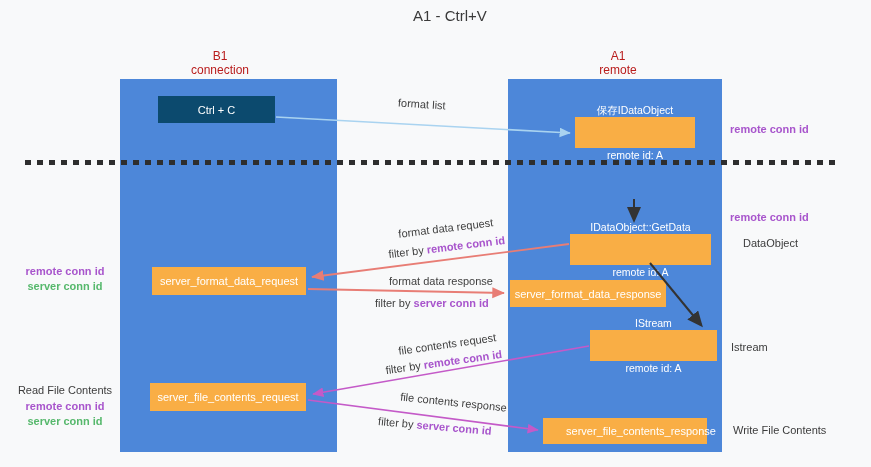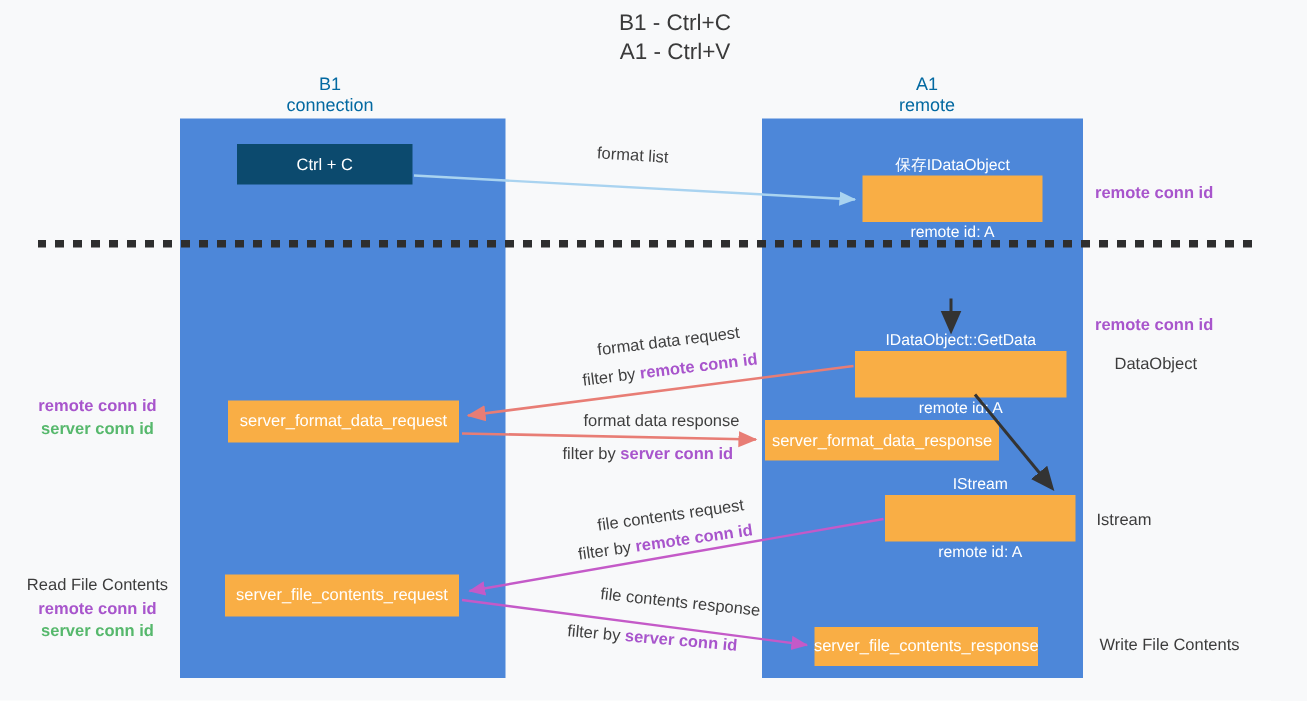--- a/index.html
+++ b/index.html
@@ -5,21 +5,21 @@
   html,body{margin:0;padding:0;}
   .canvas{
     position:relative;width:871px;height:467px;
     background:#f8f9fa;overflow:hidden;
     font-family:"Liberation Sans",sans-serif;
     color:#3c3c3c;
   }
   .title{position:absolute;left:370px;top:6px;width:160px;text-align:center;
     font-size:15px;line-height:19px;color:#3a3a3a;}
   .col-header{position:absolute;top:49px;width:140px;text-align:center;
-    font-size:12px;line-height:14px;color:#0369a1;}
+    font-size:12px;line-height:14px;color:#b91c1c;}
   .col-header.left{left:150px;}
   .col-header.right{left:548px;}
   .lane{position:absolute;top:79px;height:373px;background:#4d87d9;}
   .lane.left{left:120px;width:217px;}
   .lane.right{left:508px;width:214px;}
   .dashed{position:absolute;left:25px;top:160px;width:813px;height:5px;
     background:repeating-linear-gradient(90deg,#2e2e2e 0 6px,transparent 6px 12px);}
   .node{position:absolute;text-align:center;color:#fff;}
   .node.green{background:#0c4a6e;}
   .node.orange{background:#f9ae45;gap:32px;}
@@ -27,37 +27,36 @@
   .two-line{font-size:10.5px;line-height:13px;display:flex;flex-direction:column;
     align-items:center;justify-content:center;}
   .n-ctrlc{left:158px;top:96px;width:117px;height:27px;}
   .n-save{left:575px;top:117px;width:120px;height:31px;}
   .n-ctrlv{left:573px;top:172px;width:122px;height:26px;}
   .n-getdata{left:570px;top:234px;width:141px;height:31px;}
   .n-fmt-req{left:152px;top:267px;width:154px;height:28px;}
   .n-fmt-resp{left:510px;top:280px;width:156px;height:27px;}
   .n-istream{left:590px;top:330px;width:127px;height:31px;}
   .n-file-req{left:150px;top:383px;width:156px;height:28px;}
-  .n-file-resp{left:543px;top:418px;width:149px;height:26px;}
+  .n-file-resp{left:543px;top:418px;width:132px;height:26px;padding-left:32px;}
   .side{position:absolute;font-size:11px;white-space:nowrap;}
   .purple{color:#a855cc;font-weight:bold;}
   .greentxt{color:#56b86c;font-weight:bold;}
   .plain{color:#3c3c3c;}
   .stack{position:absolute;width:110px;text-align:center;font-size:11px;line-height:15px;}
   .edge-label{position:absolute;font-size:11px;color:#3f3f3f;white-space:nowrap;
     transform-origin:center center;}
   .arrows{position:absolute;left:0;top:0;pointer-events:none;}
 </style>
 </head>
 <body>
 
 <div class="canvas">
 
   <div class="title">
-    <div>B1 - Ctrl+C</div>
     <div>A1 - Ctrl+V</div>
   </div>
 
   <div class="col-header left">
     <div>B1</div>
     <div>connection</div>
   </div>
   <div class="col-header right">
     <div>A1</div>
     <div>remote</div>

